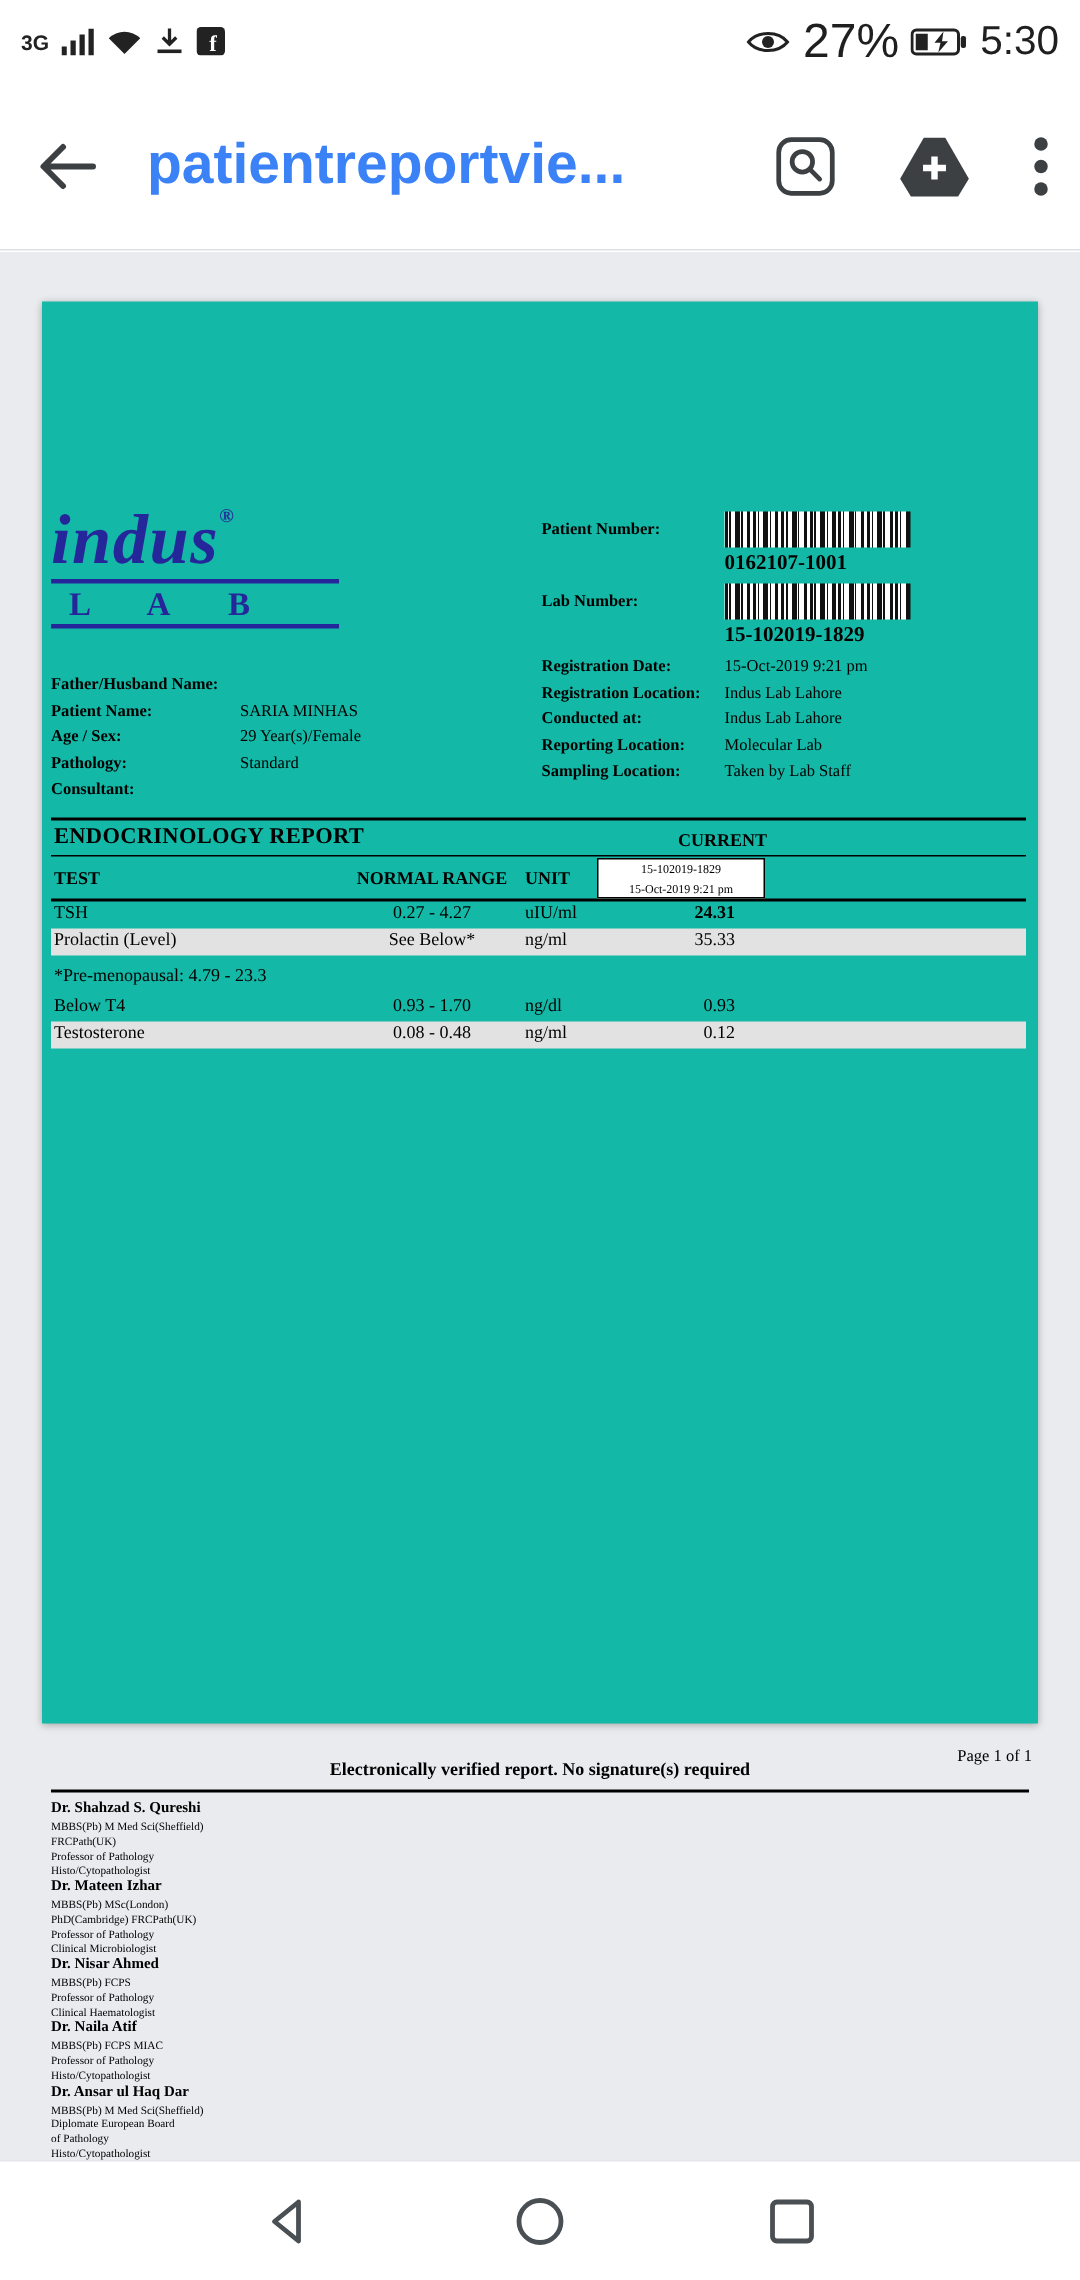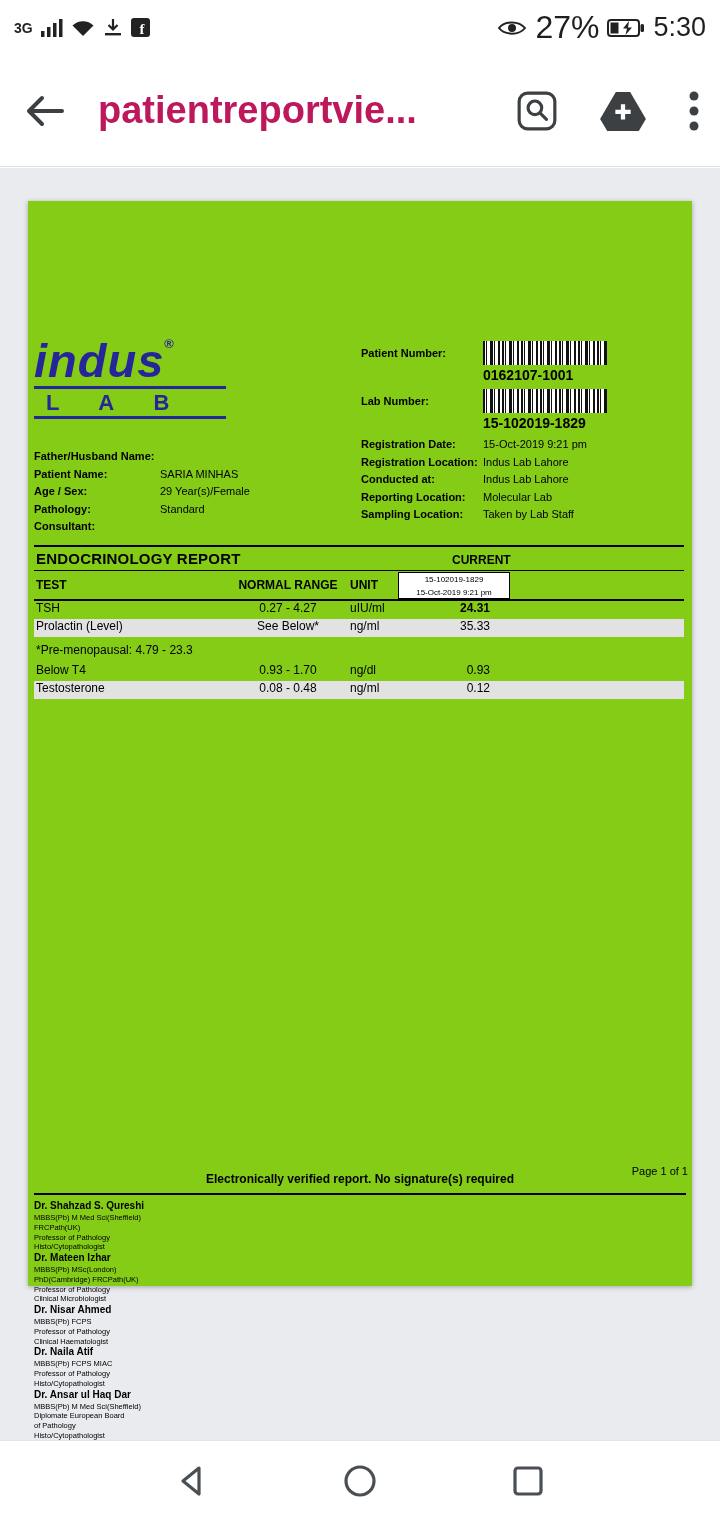--- a/index.html
+++ b/index.html
@@ -18,29 +18,30 @@
   .sb-batt-pct { font-size:32px; color:#1f1f1f; }
   .sb-time { font-size:27px; color:#1f1f1f; }
   .sb-ico { display:inline-flex; align-items:center; }
   
   .toolbar {
     position:absolute; top:55px; left:0; right:0; height:112px; background:#fff;
     display:flex; align-items:center; padding:0 14px; border-bottom:1px solid #dfe1e5;
   }
   .tb-icon { display:inline-flex; align-items:center; justify-content:center; padding:6px; cursor:pointer; }
   .tb-title {
-    flex:1; font-size:38px; font-weight:600; color:#be185d; margin-left:24px;
+    flex:1; font-size:38px; font-weight:600; color:#3b82f6; margin-left:24px;
     white-space:nowrap; overflow:hidden;
   }
   .tb-actions { display:flex; align-items:center; gap:30px; }
   
   .content { position:absolute; top:168px; left:0; right:0; bottom:80px; background:#e9ebee; overflow:hidden; }
   .page {
-    position:absolute; left:28px; top:33px; width:664px; height:1085px; background:#84cc16;
+    position:absolute; left:28px; top:33px; width:664px; height:948px; background:#14b8a6;
     box-shadow:0 1px 5px rgba(0,0,0,0.3);
+    font-family:Liberation Serif, serif;
   }
   
   .logo { position:absolute; left:6px; top:136px; width:204px; }
   .logo-top { line-height:1; }
   .logo-word { font-style:italic; font-weight:800; font-size:47px; letter-spacing:1px; color:#26269b; }
   .logo-reg { font-size:13px; color:#26269b; vertical-align:top; font-weight:bold; }
   .logo-sub {
     margin-top:2px; width:192px; border-top:3px solid #26269b; border-bottom:3px solid #26269b;
     color:#26269b; font-weight:800; font-size:22px; letter-spacing:17px; padding:1px 0 1px 12px; line-height:1.15;
   }

